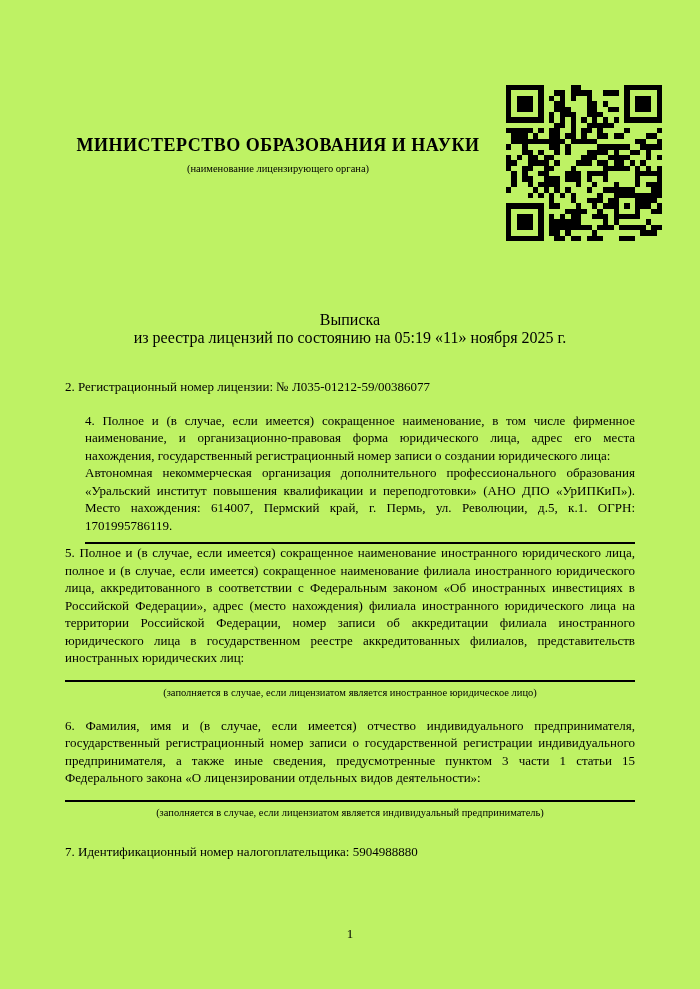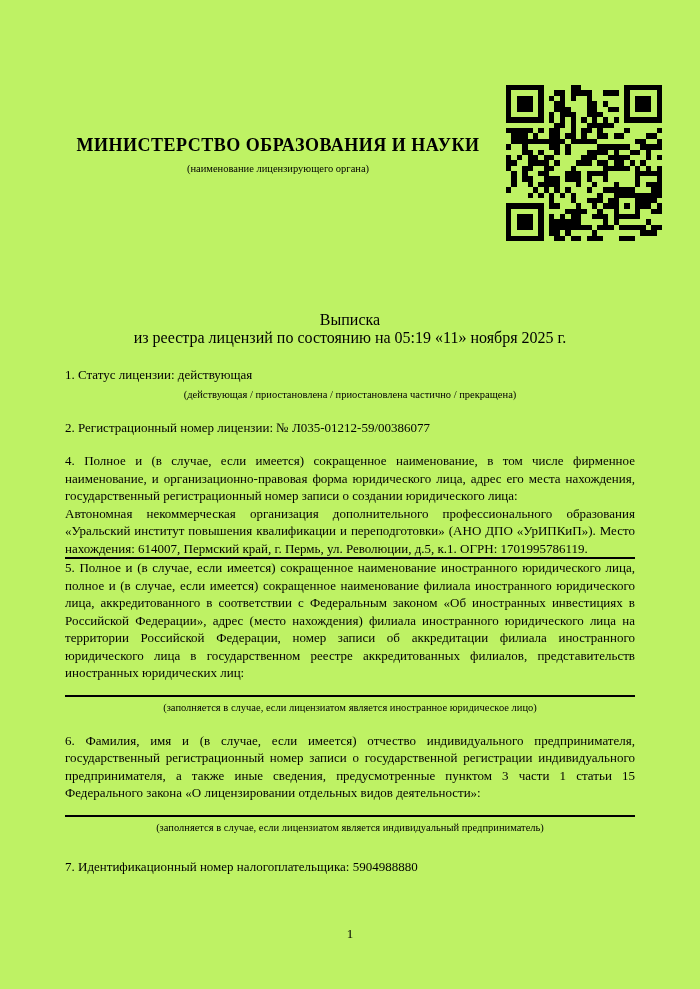--- a/index.html
+++ b/index.html
@@ -38,21 +38,21 @@
   }
   .item-line{white-space:nowrap;}
   .item-1{margin-top:6px;}
   .note{
     text-align:center;font-size:10.5px;line-height:13px;margin-top:4px;
   }
   .item-2{margin-top:18px;}
   .item-3{margin-top:16px;}
   .para{text-align:justify;}
   .item-4{margin-top:16px;}
-  .ruled-block{border-bottom:2px solid #000;padding-bottom:0;}
+  .ruled-block{border-bottom:2px solid #000;padding-bottom:8px;margin-left:20px;}
   .item-5{}
   .item-6{margin-top:18px;}
   .rule-gap{border-bottom:2px solid #000;height:13px;margin-top:0;}
   .item-7{margin-top:24px;}
   .page-number{
     position:absolute;left:0;top:926px;width:700px;
     text-align:center;font-size:13px;
   }
 </style>
 </head>
@@ -497,24 +497,20 @@
     <div class="ministry-caption">(наименование лицензирующего органа)</div>
   </div>
 
   <div class="doc-title">
     <div>Выписка</div>
     <div>из реестра лицензий по состоянию на 05:19 «11» ноября 2025 г.</div>
   </div>
 
   <div class="content">
 
-    <div class="item-1">
-      <div class="item-line">1. Статус лицензии: действующая</div>
-      <div class="note">(действующая / приостановлена / приостановлена частично / прекращена)</div>
-    </div>
 
     <div class="item-2 item-line">2. Регистрационный номер лицензии: № Л035-01212-59/00386077</div>
 
 
     <div class="item-4">
       <div class="ruled-block">
         <div class="para">4. Полное и (в случае, если имеется) сокращенное наименование, в том числе фирменное наименование, и организационно-правовая форма юридического лица, адрес его места нахождения, государственный регистрационный номер записи о создании юридического лица:</div>
         <div class="para">Автономная некоммерческая организация дополнительного профессионального образования «Уральский институт повышения квалификации и переподготовки» (АНО ДПО «УрИПКиП»). Место нахождения: 614007, Пермский край, г. Пермь, ул. Революции, д.5, к.1. ОГРН: 1701995786119.</div>
       </div>
     </div>

